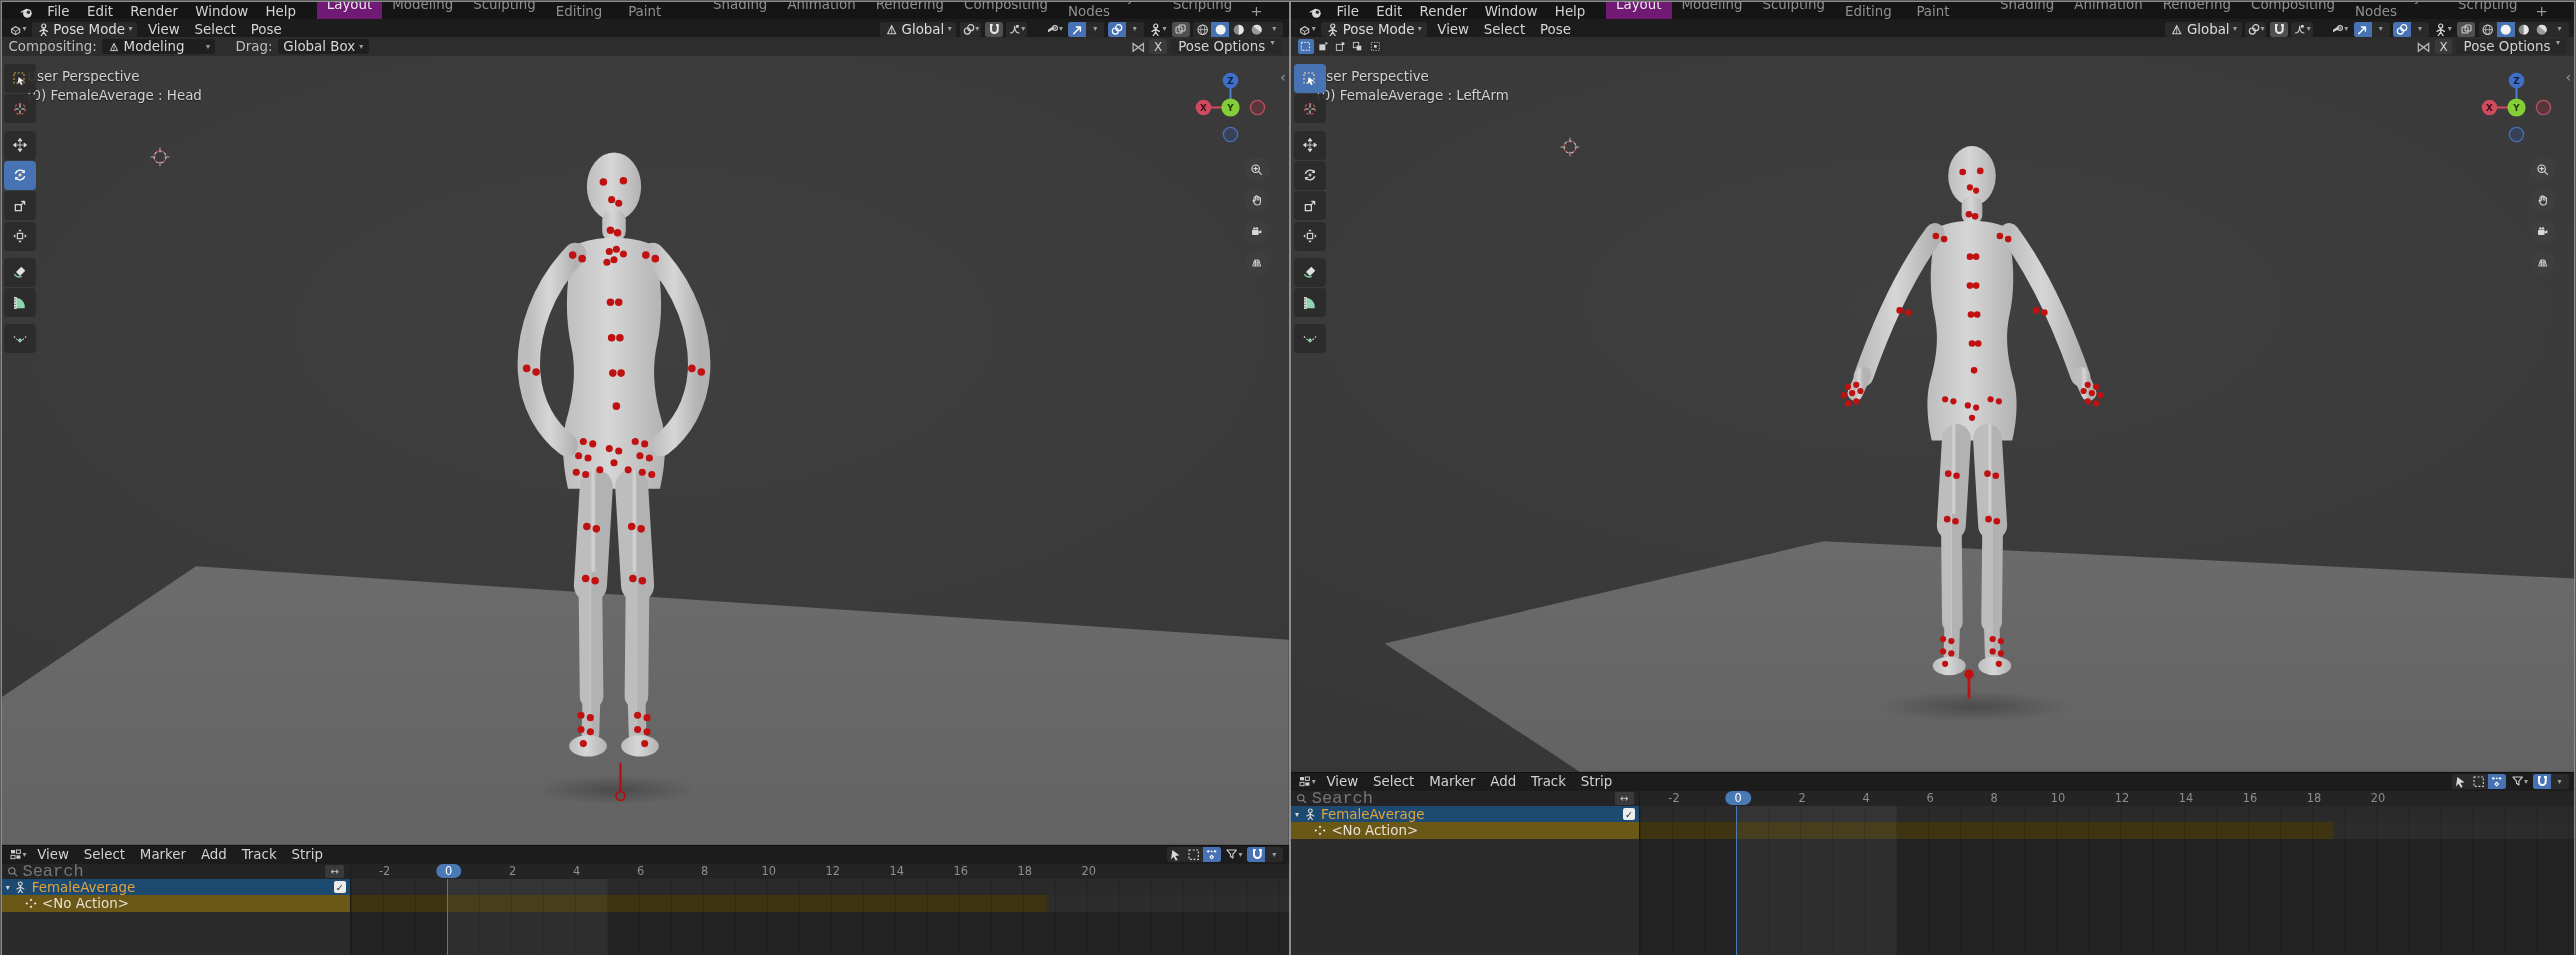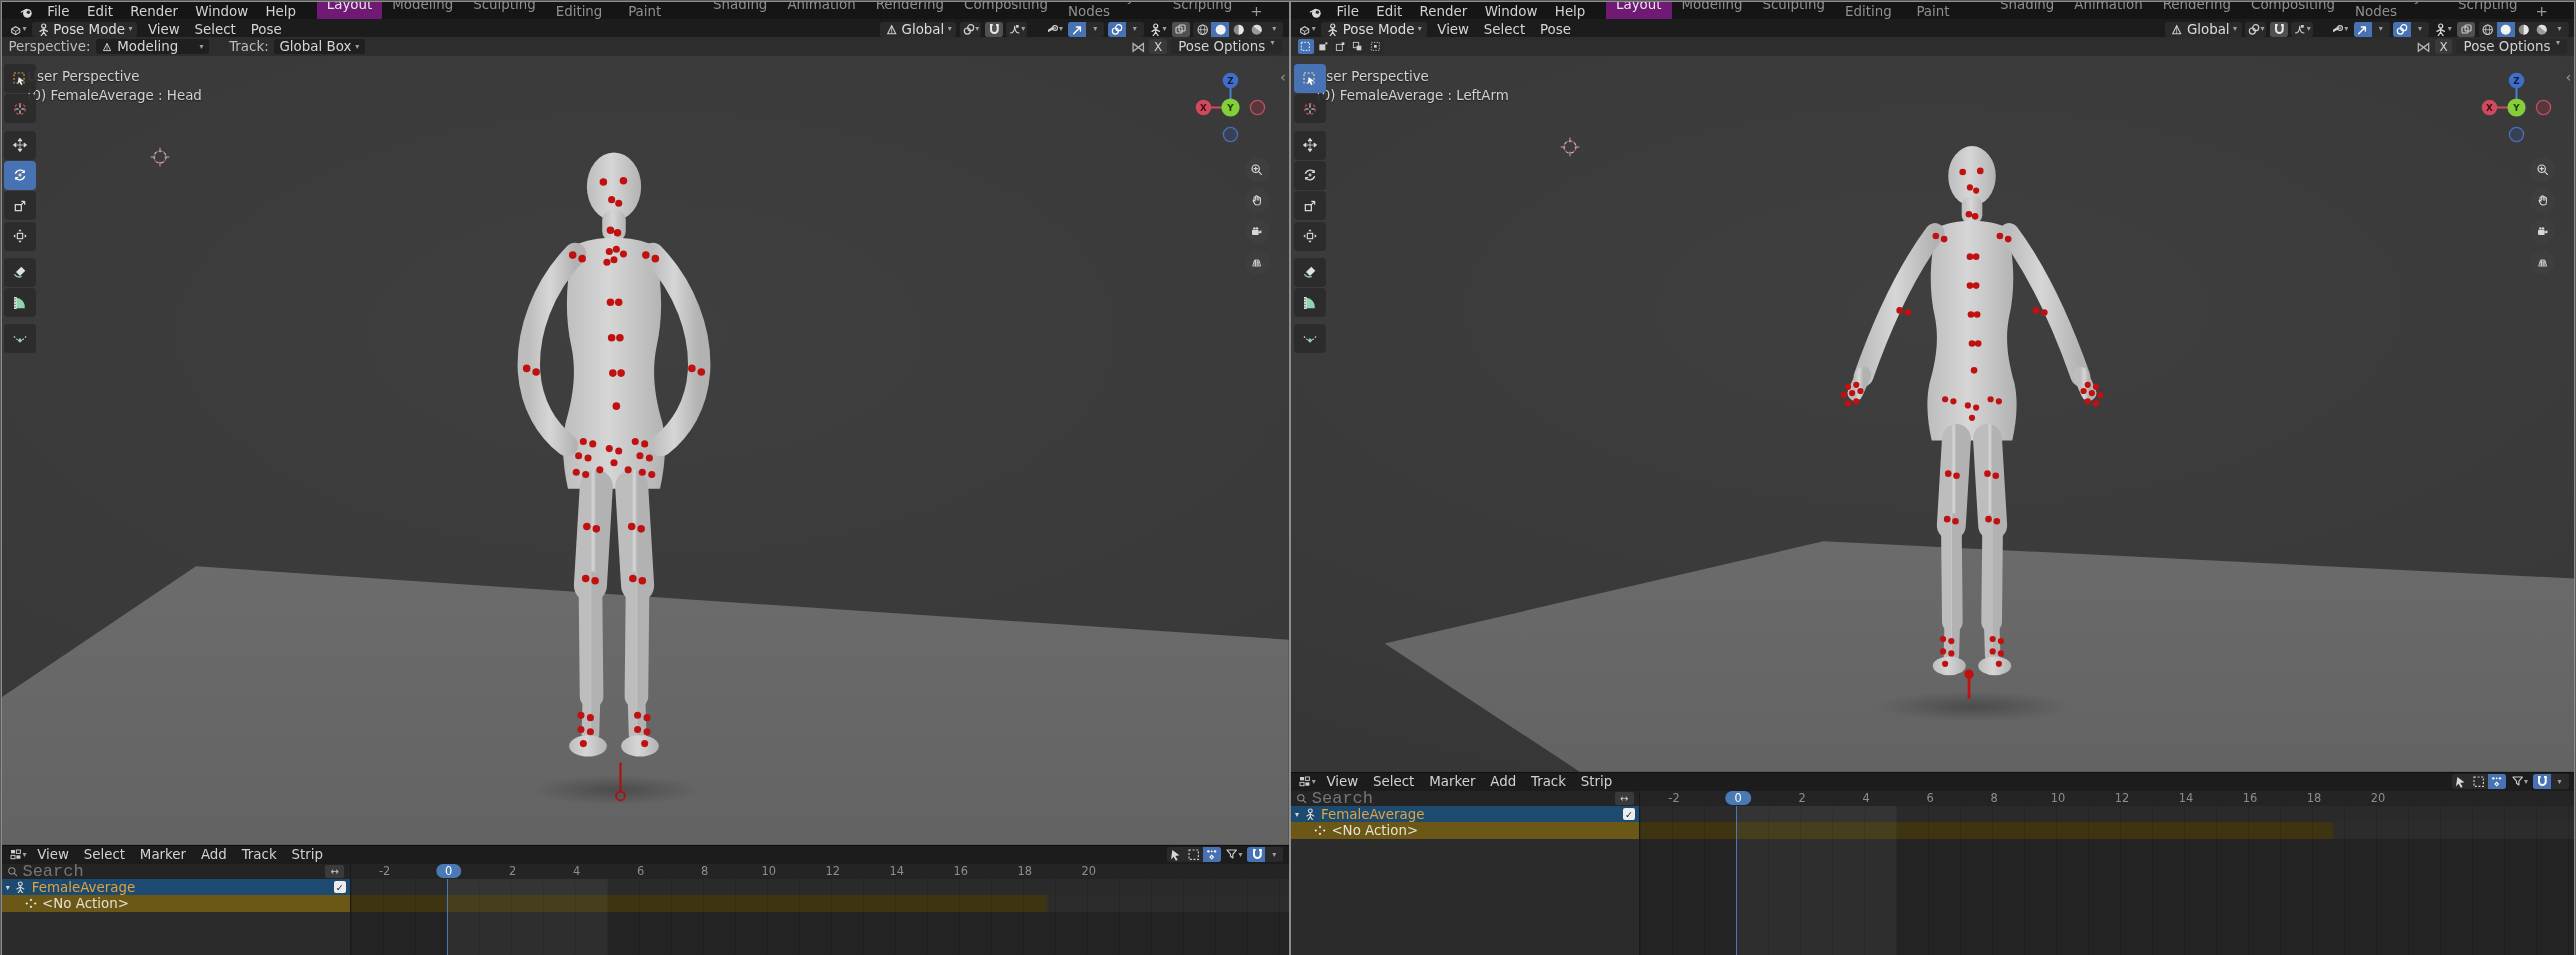--- a/index.html
+++ b/index.html
@@ -346,30 +346,30 @@
             <use href="#sphere-rend"></use>
           </svg>
         </span>
       <span class="icon-btn">
           <span class="caret"></span>
         </span>
     </span>
   </div>
 
   <div class="tool-row">
-    <span>Perspective:</span>
+    <span>Compositing:</span>
     <span class="dd">
       <svg width="12" height="12" viewBox="0 0 20 20">
           <use href="#orient"></use>
         </svg>
       <span>Modeling</span>
         <span class="caret" style="margin-left:17.4px"></span>
     </span>
     <span style="width:9.4px"></span>
-    <span>Track:</span>
+    <span>Drag:</span>
     <span class="dd">
       <span>Global Box</span>
         <span class="caret"></span>
     </span>
     <div class="tool-row-right">
       <span style="color:#b5b5b5;font-size:14.8px">⋈</span>
       <span class="small-btn">X</span>
       <span class="pose-options">
         <span>Pose Options</span>
           <span class="caret"></span>

